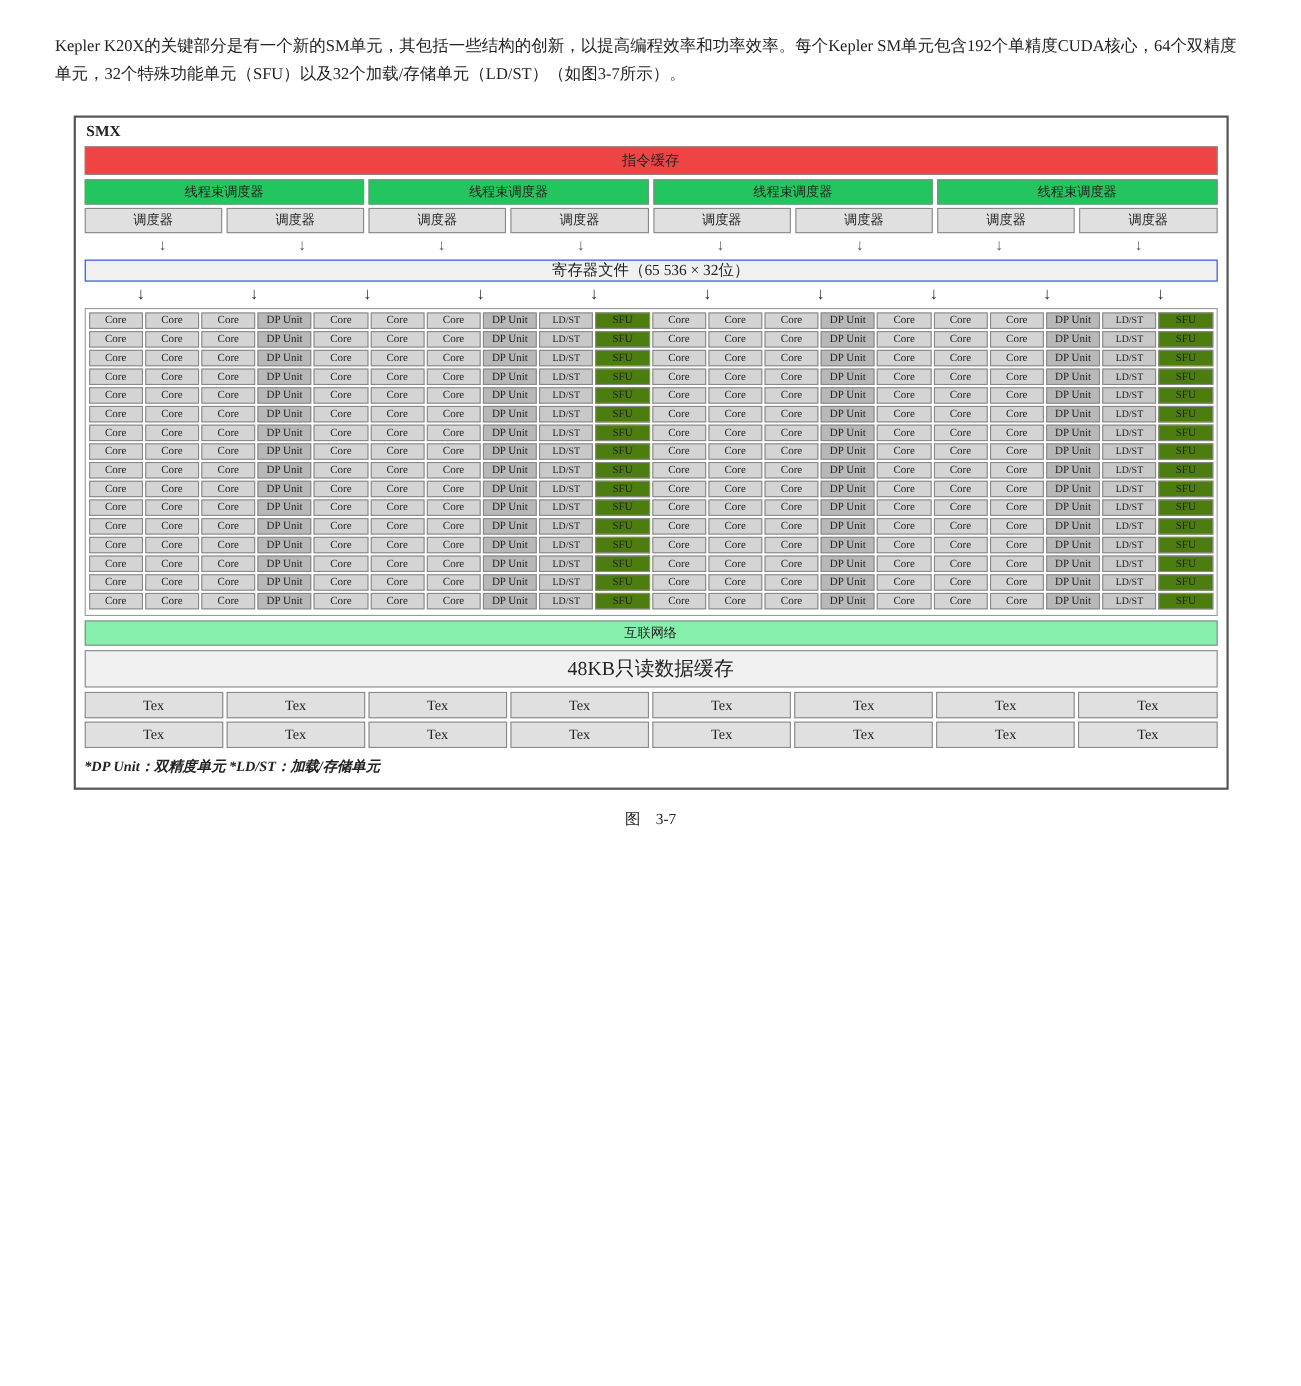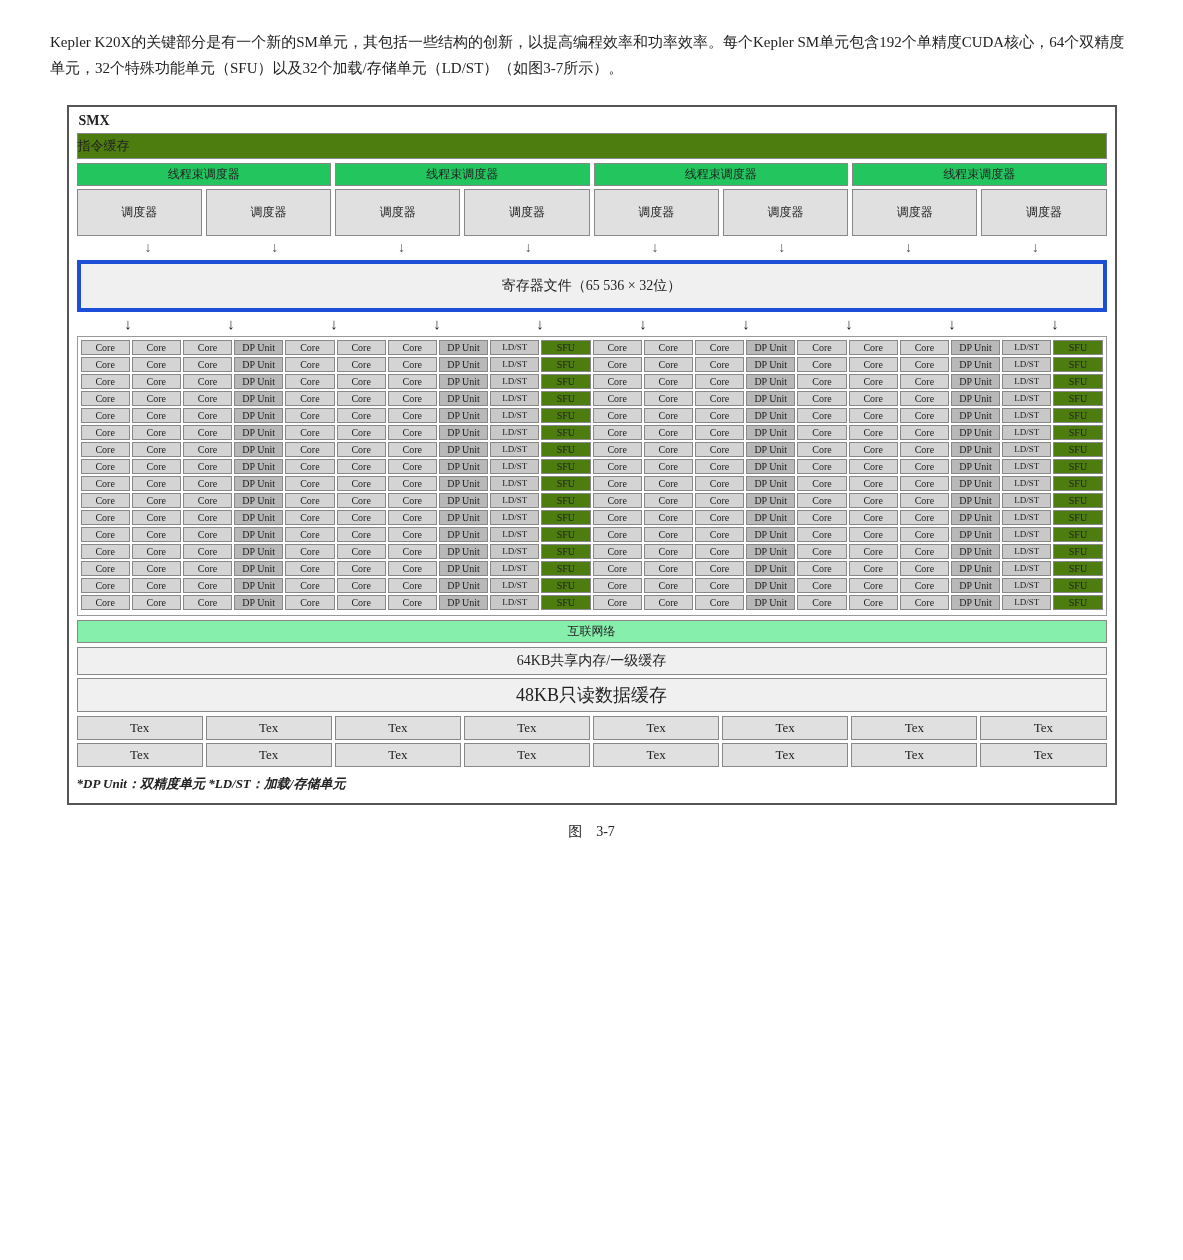--- a/index.html
+++ b/index.html
@@ -26,21 +26,22 @@
     }
     .smx-label {
       font-size: 14px;
       font-weight: bold;
       margin-bottom: 4px;
       padding-left: 2px;
     }
     
     .instr-buf {
       border: 1px solid #888;
-      background: #4d7c0f;
+      background: #ef4444;
+      text-align: center;
       padding: 3px 0;
       font-size: 13px;
       margin-bottom: 4px;
     }
     
     .warp-row {
       display: flex;
       gap: 4px;
       margin-bottom: 3px;
     }
@@ -56,43 +57,43 @@
     .dispatch-row {
       display: flex;
       gap: 4px;
       margin-bottom: 4px;
     }
     .dispatch-cell {
       flex: 1;
       border: 1px solid #888;
       background: #e0e0e0;
       text-align: center;
-      padding: 14px 0;
+      padding: 2px 0;
       font-size: 12px;
     }
     
     .arrows-row {
       display: flex;
       gap: 4px;
       margin-bottom: 4px;
       justify-content: space-around;
       padding: 0 10px;
     }
     .arrow-down {
       font-size: 14px;
       color: #555;
       flex: 1;
       text-align: center;
     }
     
     .reg-file {
-      border: 4px solid #1d4ed8;
+      border: 1px solid #1d4ed8;
       background: #f0f0f0;
       text-align: center;
-      padding: 13px 0;
+      padding: 0 0;
       font-size: 14px;
       margin-bottom: 4px;
     }
     
     .reg-arrows {
       display: flex;
       justify-content: space-around;
       margin-bottom: 3px;
     }
     
@@ -579,21 +580,20 @@
         <div class="core-cell core">Core</div>
         <div class="core-cell core">Core</div>
         <div class="core-cell dp">DP Unit</div>
         <div class="core-cell ldst">LD/ST</div>
         <div class="core-cell sfu">SFU</div>
       </div>
     </div>
 
   <div class="interconnect">互联网络</div>
 
-  <div class="shared-mem">64KB共享内存/一级缓存</div>
 
   <div class="readonly-cache">48KB只读数据缓存</div>
 
   <div class="tex-row">
     <div class="tex-cell">Tex</div>
     <div class="tex-cell">Tex</div>
     <div class="tex-cell">Tex</div>
     <div class="tex-cell">Tex</div>
     <div class="tex-cell">Tex</div>
     <div class="tex-cell">Tex</div>

